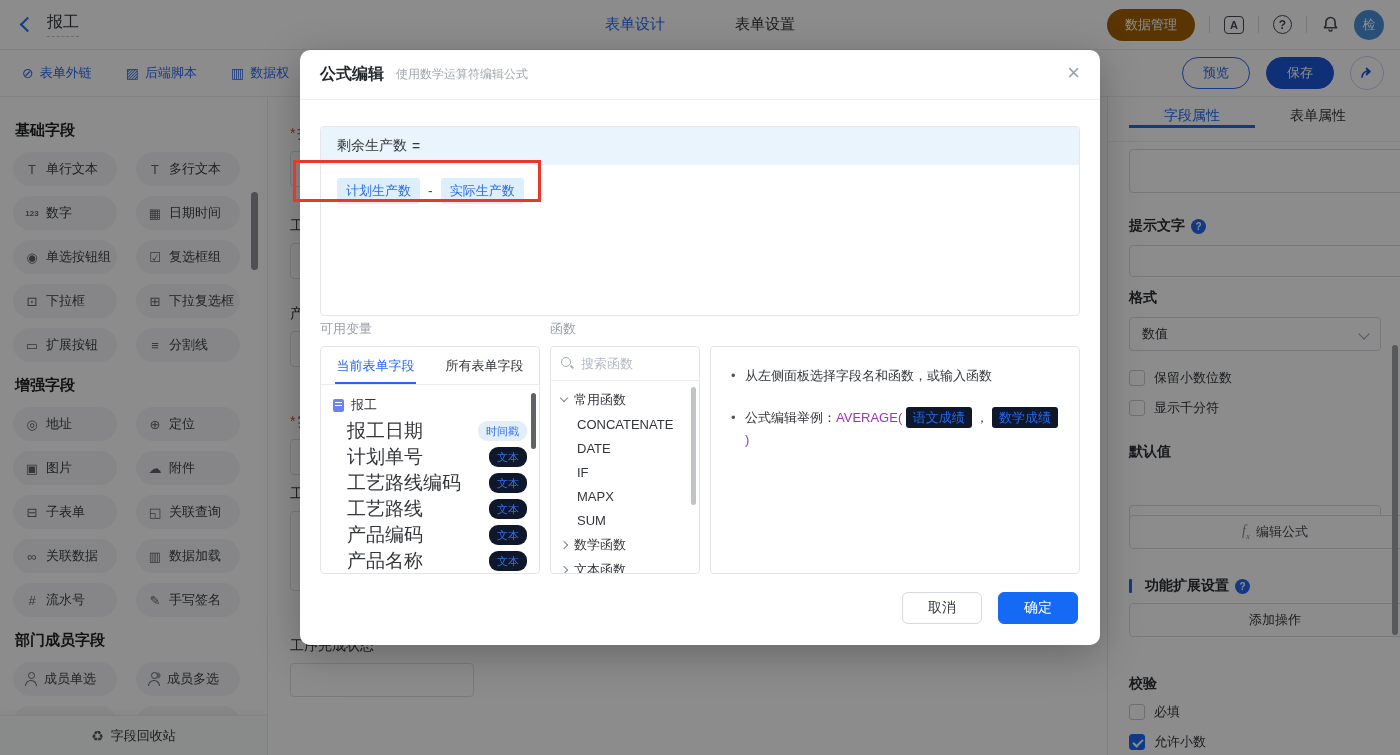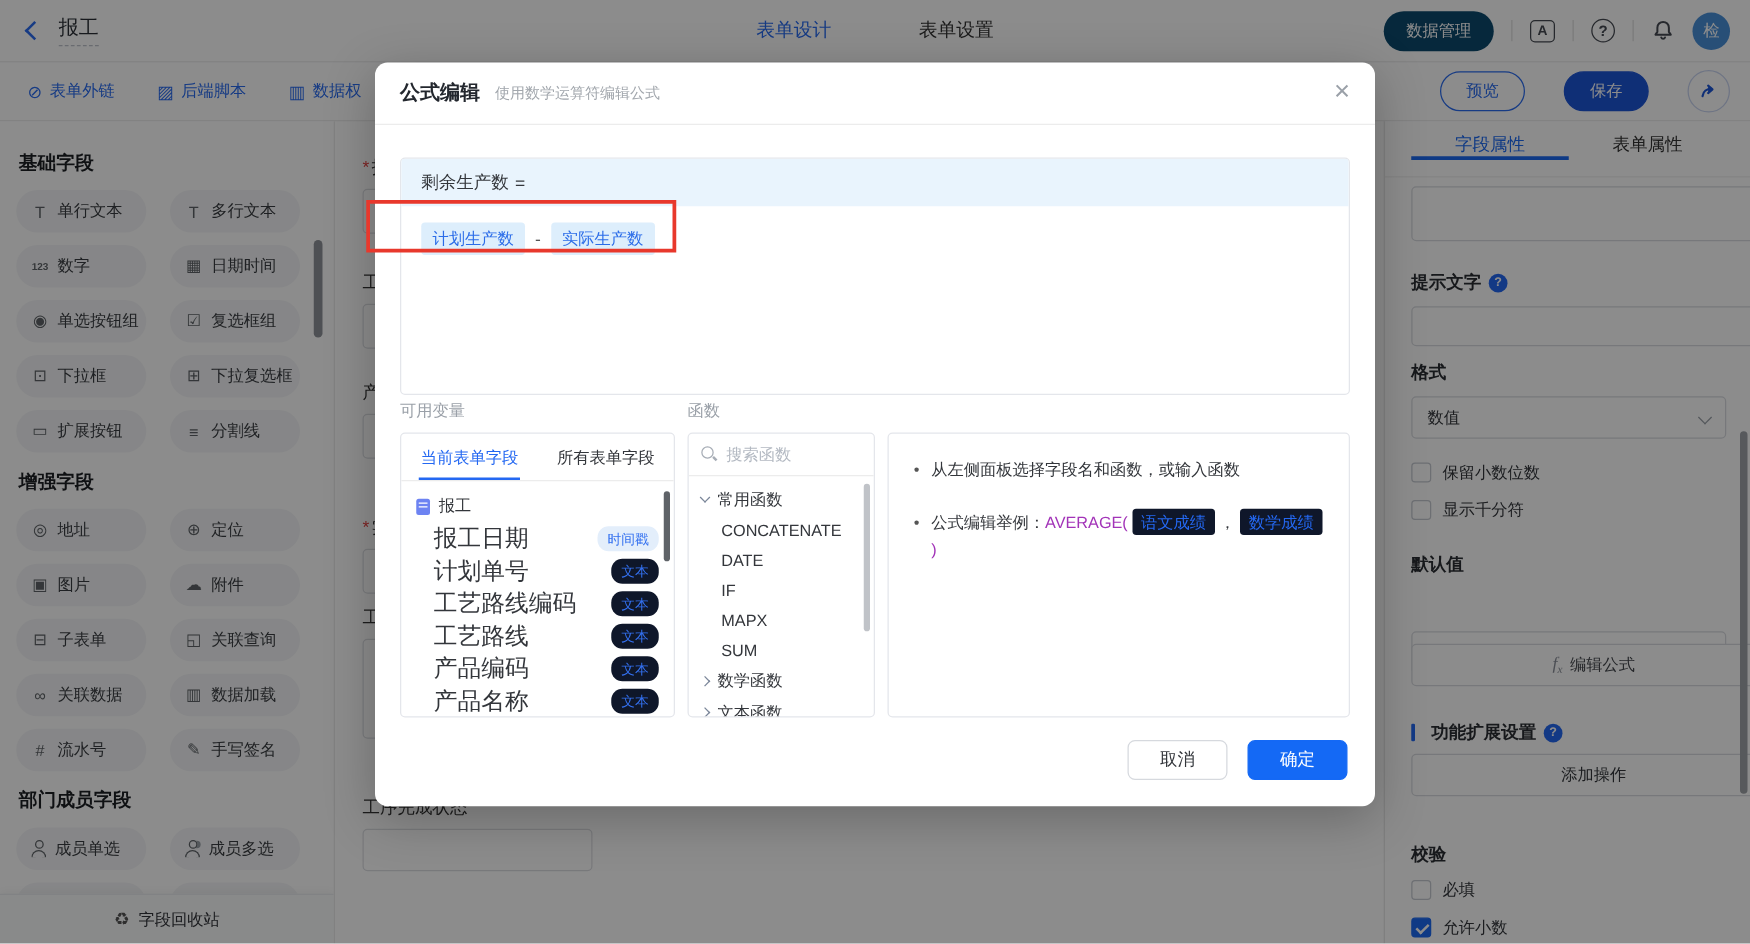--- a/index.html
+++ b/index.html
@@ -8,33 +8,33 @@
 
   
   .app-header { position:absolute; left:0; top:0; right:0; height:50px; background:#fff; border-bottom:1px solid #e9e9e9; display:flex; align-items:center; z-index:1; }
   .hdr-left { display:flex; align-items:center; gap:14px; padding-left:22px; }
   .back-chev { width:11px; height:11px; border-left:2.5px solid #2a6cf0; border-bottom:2.5px solid #2a6cf0; transform:rotate(45deg); cursor:pointer; }
   .form-title { font-size:16px; color:#2b2f36; border-bottom:1px dashed #c0c4cc; padding-bottom:3px; }
   .hdr-tabs { position:absolute; left:50%; transform:translateX(-50%); display:flex; gap:70px; font-size:15px; }
   .hdr-tab { color:#333; cursor:pointer; }
   .hdr-tab.active { color:#2a6cf0; }
   .hdr-right { position:absolute; right:16px; display:flex; align-items:center; gap:14px; }
-  .btn-green { background:#0c4a6e; color:#fff; font-size:13px; border:none; border-radius:16px; padding:7px 18px; cursor:pointer; }
+  .btn-green { background:#a16207; color:#fff; font-size:13px; border:none; border-radius:16px; padding:7px 18px; cursor:pointer; }
   .v-div { width:1px; height:17px; background:#ddd; }
   .ic-box { width:20px; height:18px; border:1.6px solid #454a52; border-radius:4px; font-size:11px; font-weight:bold; color:#454a52; display:flex; align-items:center; justify-content:center; cursor:pointer; }
   .ic-circle { width:19px; height:19px; border:1.6px solid #454a52; border-radius:50%; font-size:12px; font-weight:bold; color:#454a52; display:flex; align-items:center; justify-content:center; cursor:pointer; }
   .bell { cursor:pointer; display:flex; }
   .avatar { width:30px; height:30px; border-radius:50%; background:#4a90d9; color:#fff; font-size:13px; display:flex; align-items:center; justify-content:center; cursor:pointer; }
 
   
   .sub-toolbar { position:absolute; left:0; top:50px; right:0; height:47px; background:#fff; border-bottom:1px solid #ededed; display:flex; align-items:center; z-index:1; }
   .tb-links { display:flex; gap:34px; padding-left:22px; color:#2a6cf0; font-size:13px; }
   .tb-link { display:flex; align-items:center; gap:6px; cursor:pointer; }
   .tb-link .g { font-size:14px; }
-  .tb-right { position:absolute; right:16px; display:flex; align-items:center; gap:31px; }
+  .tb-right { position:absolute; right:16px; display:flex; align-items:center; gap:16px; }
   .btn-preview { background:#fff; border:1px solid #2a6cf0; color:#2a6cf0; font-size:13px; border-radius:16px; padding:6px 20px; cursor:pointer; }
   .btn-save { background:#1d56d8; border:1px solid #1d56d8; color:#fff; font-size:13px; border-radius:16px; padding:6px 20px; cursor:pointer; }
   .btn-share { width:34px; height:34px; border:1px solid #c9d4f0; background:#fff; border-radius:50%; display:flex; align-items:center; justify-content:center; cursor:pointer; }
 
   
   .sidebar { position:absolute; left:0; top:97px; width:268px; bottom:0; background:#fff; border-right:1px solid #ececec; z-index:1; overflow:hidden; }
   .sb-inner { padding:14px 13px 50px 13px; }
   .sb-h { font-size:15px; font-weight:700; color:#1c1f24; margin:10px 0 12px 2px; }
   .pill-grid { display:grid; grid-template-columns:104px 104px; column-gap:19px; row-gap:10px; margin-bottom:14px; }
   .pill { height:34px; background:#f4f5f7; border-radius:17px; display:flex; align-items:center; padding-left:11px; gap:6px; font-size:13px; color:#3a3d42; cursor:grab; white-space:nowrap; }

